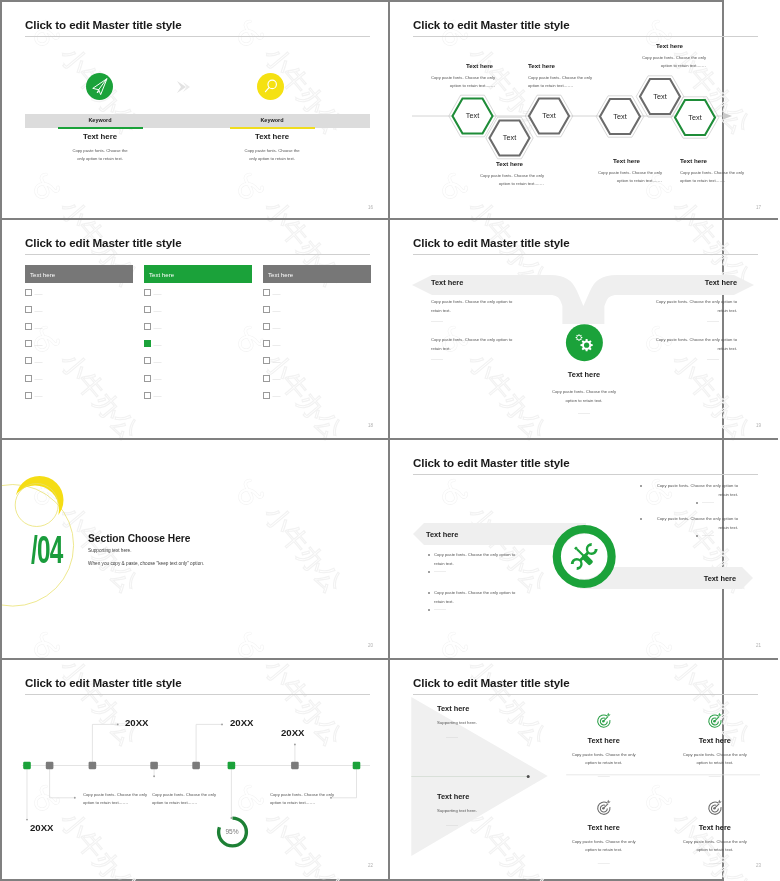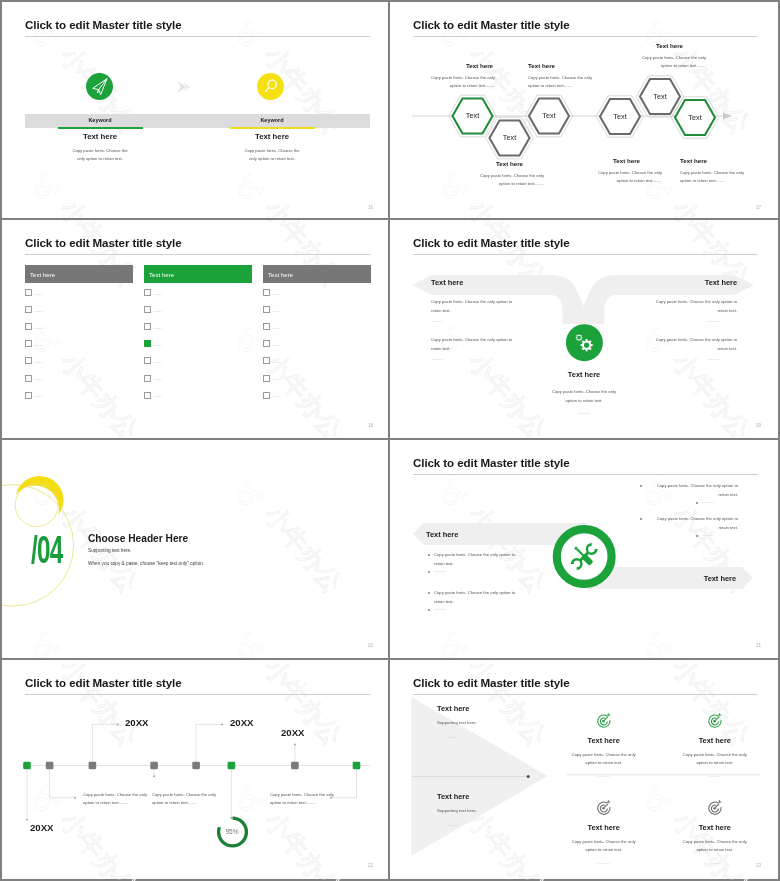--- a/index.html
+++ b/index.html
@@ -7,21 +7,21 @@
   html, body { margin:0; padding:0; }
   body {
     width: 780px; height: 881px;
     background: #ffffff;
     font-family: "Liberation Sans", sans-serif;
     overflow: hidden;
     -webkit-font-smoothing: antialiased;
   }
   .sheet {
     position: relative;
-    width: 780px; height: 881px;
+    width: 724px; height: 881px;
     border: 2px solid #808080;
     background: #fff;
   }
   .grid {
     position: absolute; inset: 0;
     display: grid;
     grid-template-columns: 388px 388px;
     grid-template-rows: 218px 220px 220px 219px;
   }
   .slide {
@@ -376,21 +376,21 @@
             <mask id="crescentmask">
               <rect x="-50" y="-50" width="480" height="320" fill="#fff"></rect>
               <circle cx="33" cy="69.5" r="24" fill="#000"></circle>
             </mask>
           </defs>
           <circle cx="10.8" cy="105.3" r="60.8" fill="none" stroke="#e8e06a" stroke-width="0.75"></circle>
           <circle cx="37.5" cy="60" r="24" fill="#f5dd14" mask="url(#crescentmask)"></circle>
           <circle cx="34.7" cy="65" r="21.5" fill="none" stroke="#e8e06a" stroke-width="0.75"></circle>
         </svg>
         <div class="s20-num">/04</div>
-        <div class="s20-hd">Choose Header Here</div>
+        <div class="s20-hd">Section Choose Here</div>
         <div class="s20-s1">Supporting text here.</div>
         <div class="s20-s2">When you copy &amp; paste, choose "keep text only" option.</div>
         <div class="s-num">20</div>
       </div>
     </div>
 
     <div class="slide c2 r3">
 
       <div class="stage">
         <div class="s-title">Click to edit Master title style</div>

